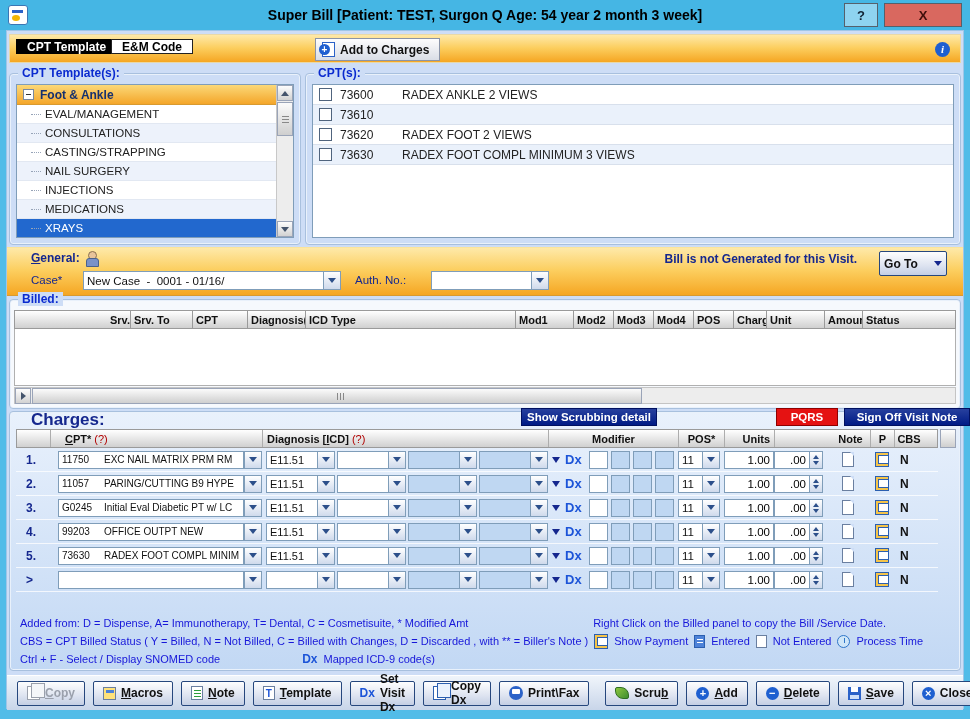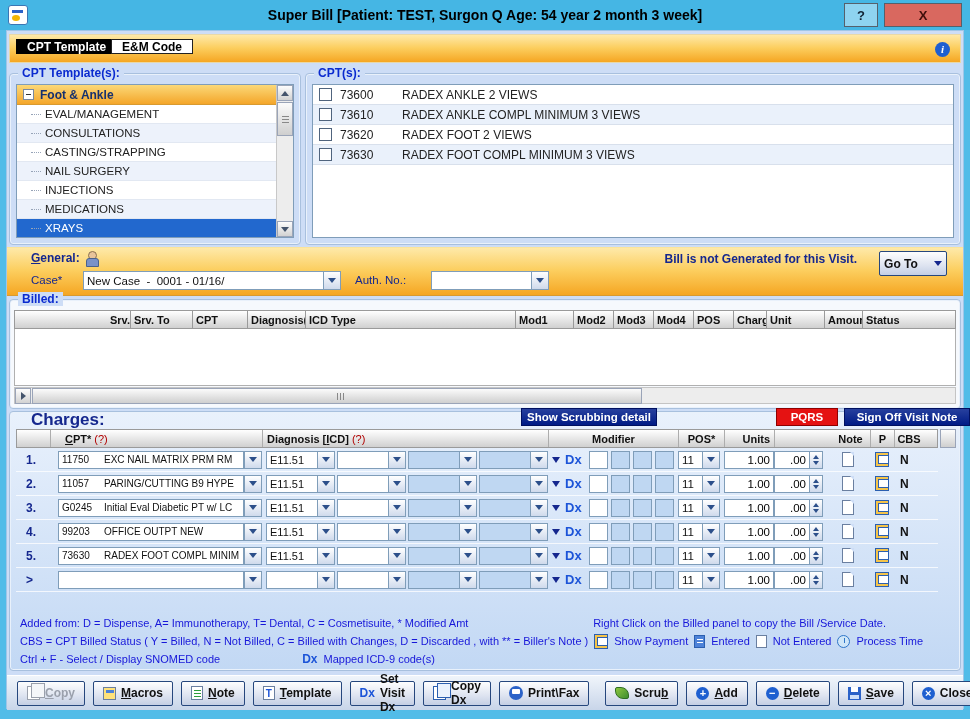--- a/index.html
+++ b/index.html
@@ -211,20 +211,24 @@
   <div class="title-text">Super Bill  [Patient: TEST, Surgon Q  Age: 54 year 2 month 3 week]</div>
   <div class="tb-btn help-btn">?</div>
   <div class="tb-btn close-btn">X</div>
 </div>
 
 <div class="content">
 
   <div class="toolbar gold">
     <div class="tab tab-active">CPT Template</div>
     <div class="tab tab-inactive">E&amp;M Code</div>
+    <div class="add-charges-btn">
+      <span class="icon-page-plus"></span>
+      <span>Add to Charges</span>
+    </div>
     <div class="info-icon">i</div>
   </div>
 
   <div class="panel tpl-panel">
     <div class="ptitle">CPT Template(s):</div>
     <div class="listbox">
       <div class="tree-wrap">
         <div class="tree-root">
           <span class="minus-box"></span>
           <span>Foot &amp; Ankle</span>
@@ -286,21 +290,20 @@
 
           <div class="cpt-row">
             <input type="checkbox" style="">
             <span class="ccode">73600</span>
             <span class="cdesc">RADEX ANKLE 2 VIEWS</span>
           </div>
 
           <div class="cpt-row">
             <input type="checkbox" style="">
             <span class="ccode">73610</span>
-            <span class="cdesc">RADEX ANKLE COMPL MINIMUM 3 VIEWS</span>
           </div>
 
           <div class="cpt-row">
             <input type="checkbox" style="">
             <span class="ccode">73620</span>
             <span class="cdesc">RADEX FOOT 2 VIEWS</span>
           </div>
 
           <div class="cpt-row">
             <input type="checkbox" style="">

